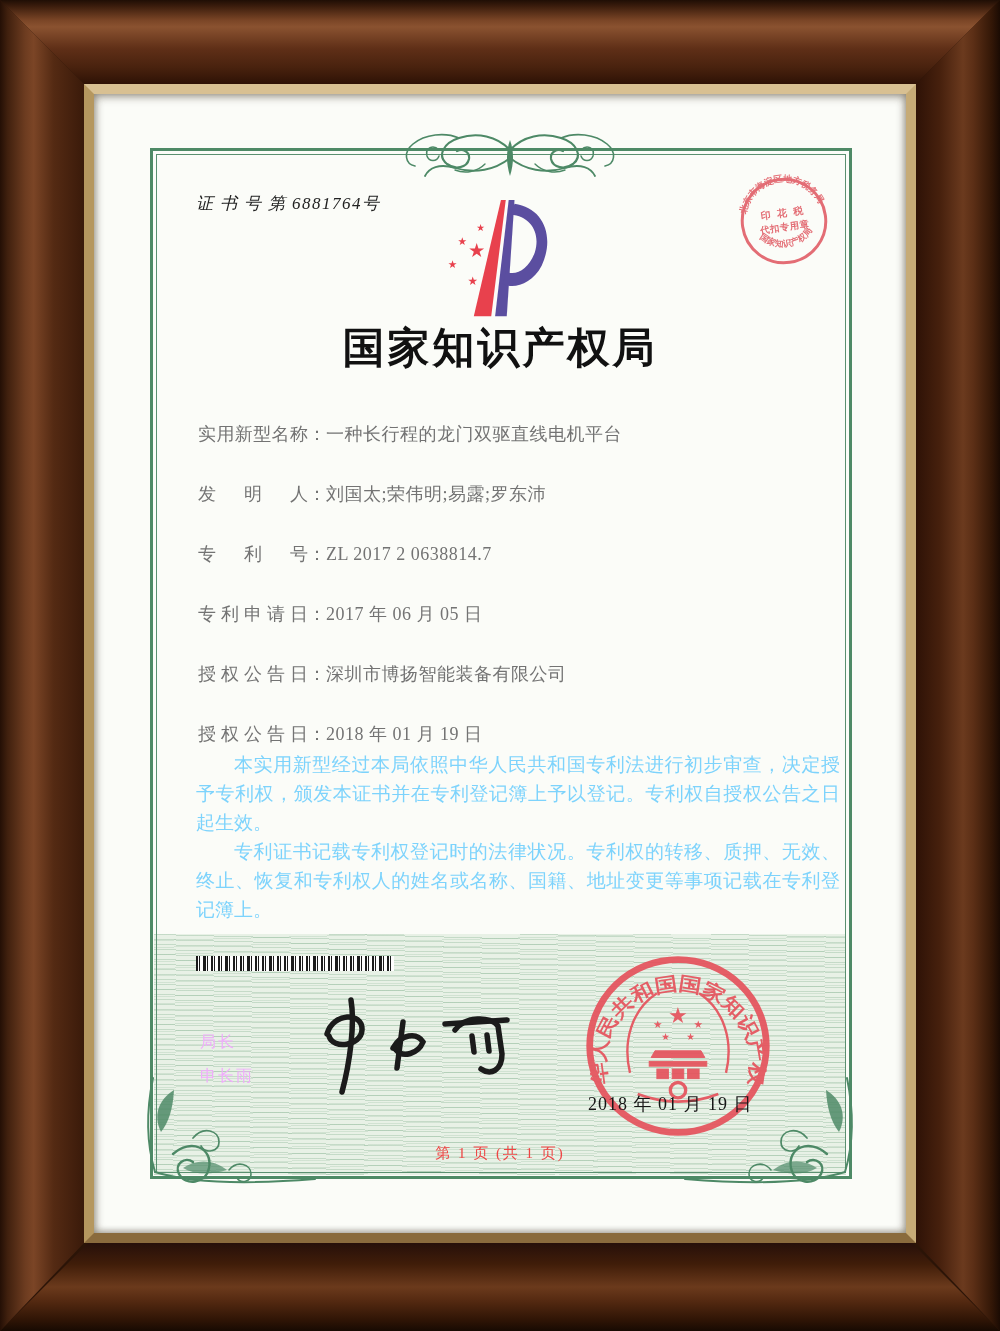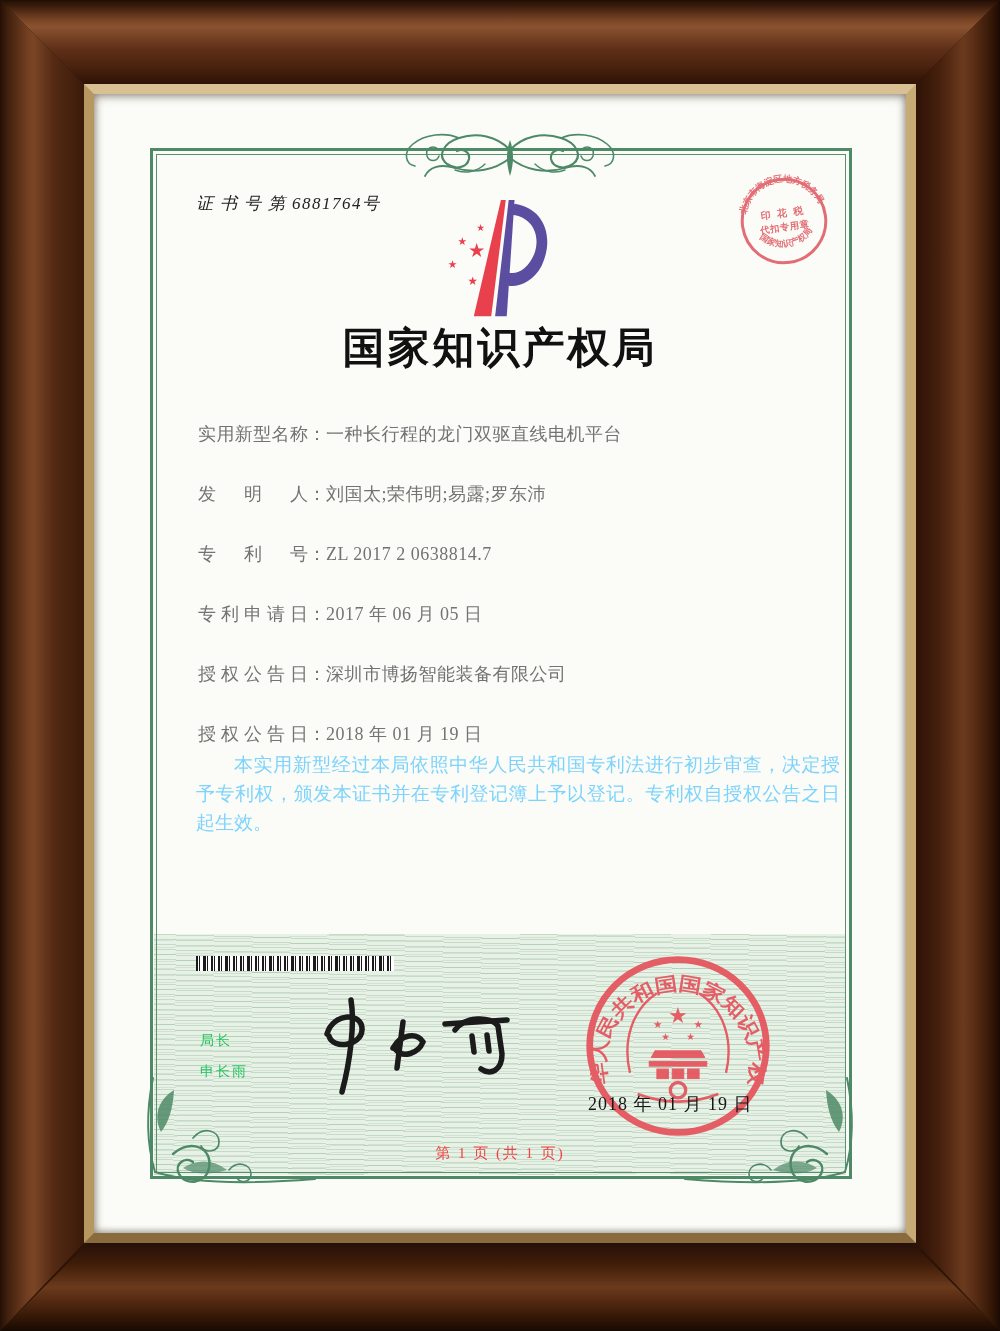--- a/index.html
+++ b/index.html
@@ -50,21 +50,21 @@
   .flabel{display:inline-block;width:110px;text-align:justify;text-align-last:justify;flex:0 0 110px;}
   .fcolon{flex:0 0 18px;}
   .fvalue{letter-spacing:.5px;text-align:center;}
   .paras{position:absolute;left:196px;right:160px;top:750px;font-size:19px;line-height:29px;
     color:#7dd3fc;text-align:justify;}
   .paras p{margin:0;text-indent:2em;}
   .barcode{position:absolute;left:196px;top:956px;width:198px;height:15px;background:
     repeating-linear-gradient(90deg,#1a1a1a 0 2px,#fdfdfd 2px 3px,#1a1a1a 3px 4px,#fdfdfd 4px 7px,
       #1a1a1a 7px 10px,#fdfdfd 10px 11px,#1a1a1a 11px 12px,#fdfdfd 12px 15px,
       #1a1a1a 15px 17px,#fdfdfd 17px 18px,#1a1a1a 18px 19px,#fdfdfd 19px 22px);}
-  .officer{position:absolute;left:200px;top:1032px;font-size:14px;color:#22c55e;
+  .officer{position:absolute;left:200px;top:1032px;font-size:16px;color:#f0abfc;
     font-family:"Liberation Sans","DejaVu Sans",sans-serif;}
   .officer div{margin-bottom:13px;letter-spacing:2px;}
   .sig{position:absolute;left:305px;top:992px;width:225px;height:118px;}
   .bigseal{position:absolute;left:580px;top:950px;width:196px;height:192px;opacity:.92;}
   .sealdate{position:absolute;left:588px;top:1092px;font-size:18px;color:#161616;letter-spacing:1px;z-index:8;}
   .footer{position:absolute;left:104px;right:104px;top:1144px;text-align:center;font-size:15px;
     letter-spacing:2px;color:#ef4444;}
   .z{position:absolute;z-index:5;}
 </style>
 </head>
@@ -181,20 +181,21 @@
     </div>
     <div class="frow">
       <span class="flabel">授权公告日</span>
         <span class="fcolon">：</span>
         <span class="fvalue">2018 年 01 月 19 日</span>
     </div>
   </div>
 
   <div class="paras z">
     <p>本实用新型经过本局依照中华人民共和国专利法进行初步审查，决定授予专利权，颁发本证书并在专利登记簿上予以登记。专利权自授权公告之日起生效。</p>
+    <p>专利证书记载专利权登记时的法律状况。专利权的转移、质押、无效、终止、恢复和专利权人的姓名或名称、国籍、地址变更等事项记载在专利登记簿上。</p>
   </div>
 
   <div class="barcode z"></div>
 
   <div class="officer z">
     <div>局长</div>
     <div>申长雨</div>
   </div>
 
   <svg class="sig z" viewBox="0 0 225 118">

